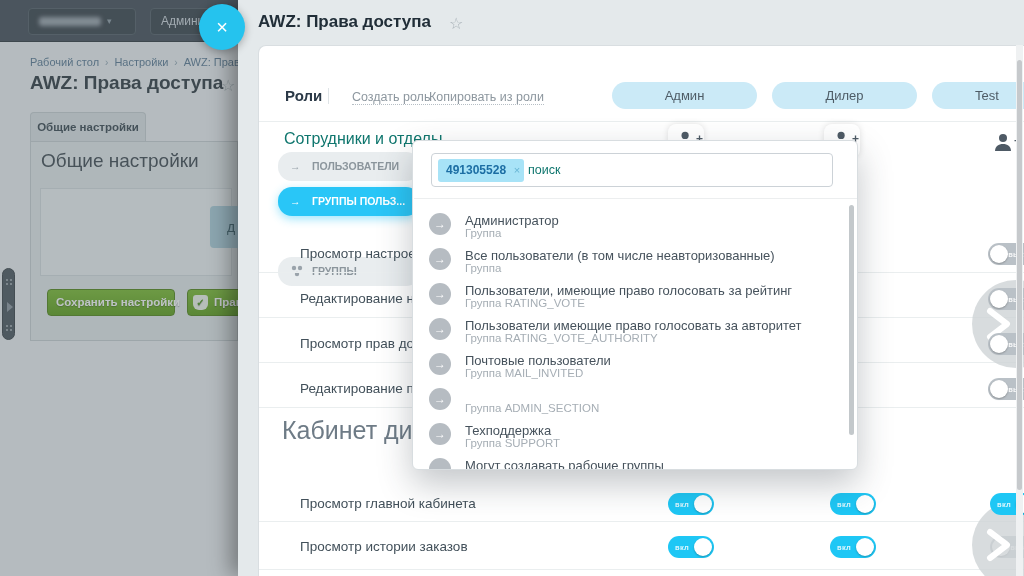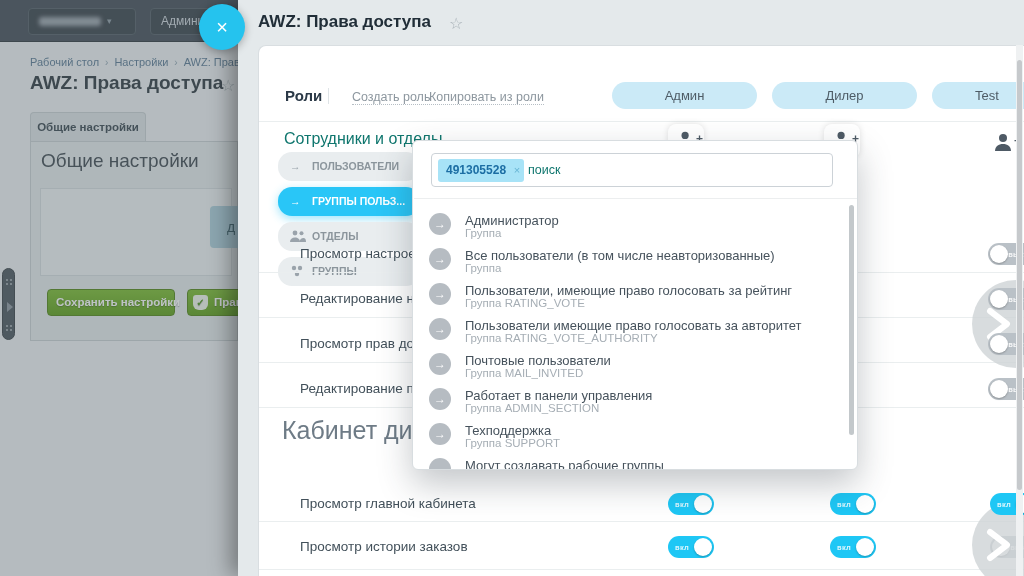--- a/index.html
+++ b/index.html
@@ -163,26 +163,20 @@
     </div>
     <div class="adduser" style="left:748px;top:126px;box-shadow:none">
       <svg width="20" height="20" viewBox="0 0 20 20" fill="#4e5a65">
           <circle cx="9" cy="6" r="4"></circle>
           <path d="M1 19c0-4.5 3.6-7 8-7s8 2.5 8 7z"></path>
         </svg><span class="plus">+</span>
     </div>
 
     <div class="vtab" style="top:152px"><span class="tico">→</span><span>ПОЛЬЗОВАТЕЛИ</span></div>
     <div class="vtab active" style="top:187px"><span class="tico">→</span><span>ГРУППЫ ПОЛЬЗ...</span></div>
-    <div class="vtab" style="top:222px"><span class="tico"><svg class="tsvg" width="16" height="12" viewBox="0 0 16 12" fill="#9aa3ab">
-            <circle cx="5" cy="3" r="2.4"></circle>
-            <path d="M0 12c0-3 2.2-4.6 5-4.6S10 9 10 12z"></path>
-            <circle cx="11.5" cy="3.2" r="2"></circle>
-            <path d="M9.5 12c.2-2.6 2-4 4-4 1.6 0 2.5 1.6 2.5 4z"></path>
-          </svg></span><span>ОТДЕЛЫ</span></div>
     <div class="vtab" style="top:257px"><span class="tico"><svg class="tsvg" width="14" height="12" viewBox="0 0 14 12" fill="#9aa3ab">
             <circle cx="4" cy="3" r="2.2"></circle>
             <circle cx="10" cy="3" r="2.2"></circle>
             <circle cx="7" cy="9" r="2.2"></circle>
           </svg></span><span>ГРУППЫ</span></div>
 
     <div class="perm-label" style="top:246px">Просмотр настроек</div>
     <div class="card-line" style="top:272px"></div>
     <div class="perm-label" style="top:291px">Редактирование настроек</div>
     <div class="card-line" style="top:317px"></div>
@@ -282,21 +276,20 @@
         <div class="dd-title">Пользователи имеющие право голосовать за авторитет</div>
         <div class="dd-sub">Группа RATING_VOTE_AUTHORITY</div>
       </div>
       <div class="dd-item" style="top:212px">
         <div class="dd-ico">→</div>
         <div class="dd-title">Почтовые пользователи</div>
         <div class="dd-sub">Группа MAIL_INVITED</div>
       </div>
       <div class="dd-item" style="top:247px">
         <div class="dd-ico">→</div>
-        <div class="dd-title">Работает в панели управления</div>
         <div class="dd-sub">Группа ADMIN_SECTION</div>
       </div>
       <div class="dd-item" style="top:282px">
         <div class="dd-ico">→</div>
         <div class="dd-title">Техподдержка</div>
         <div class="dd-sub">Группа SUPPORT</div>
       </div>
       <div class="dd-item" style="top:317px">
         <div class="dd-ico">→</div>
         <div class="dd-title">Могут создавать рабочие группы</div>

